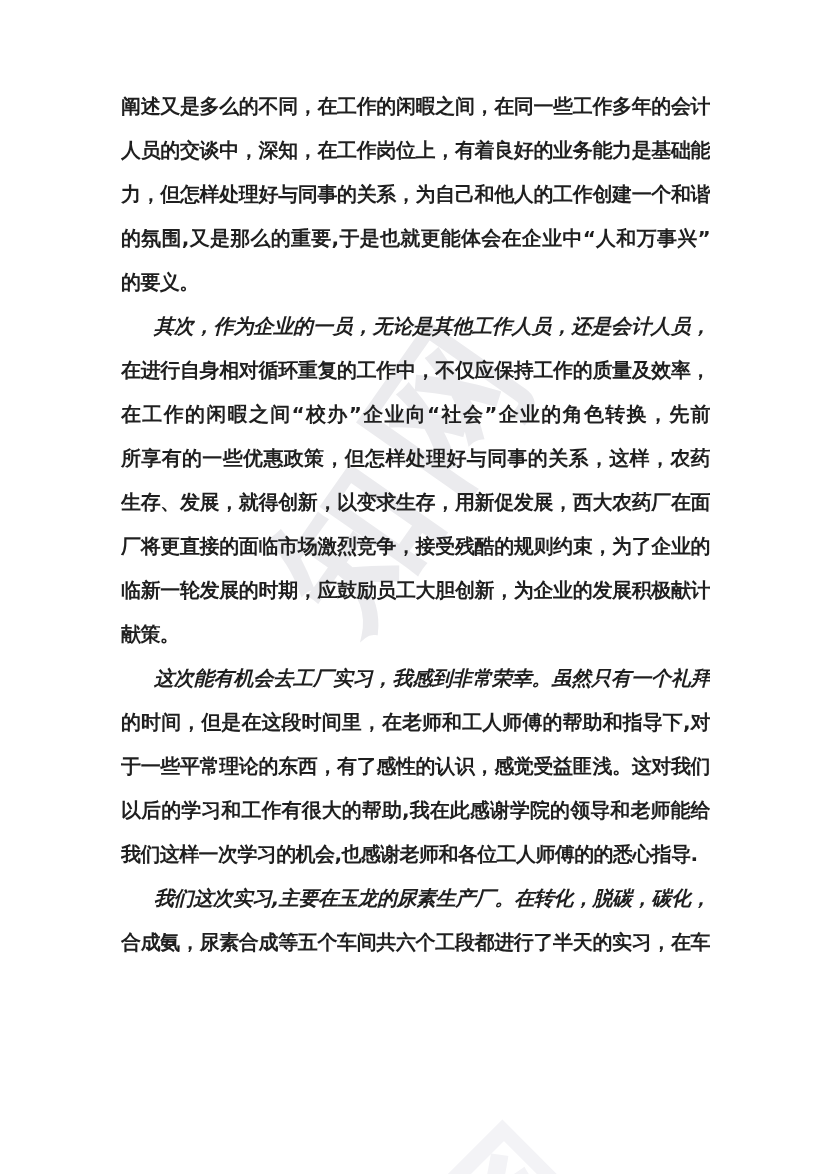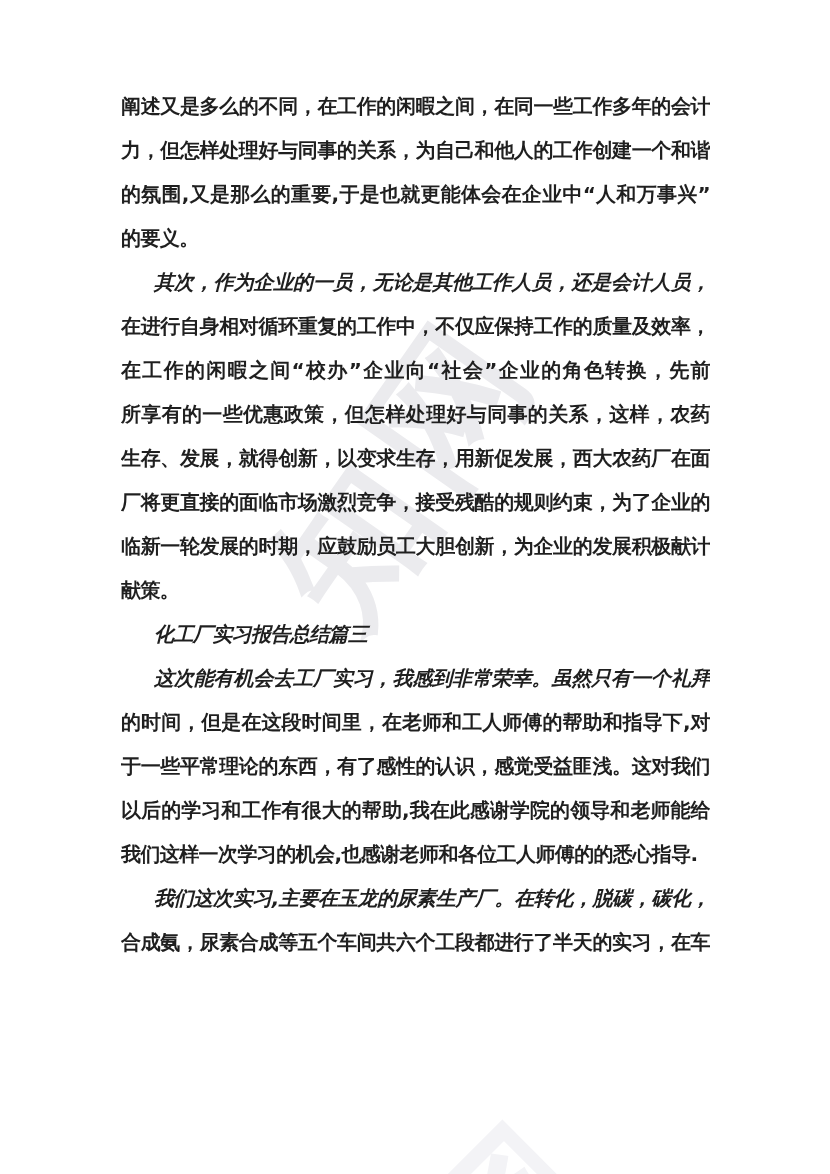--- a/index.html
+++ b/index.html
@@ -65,32 +65,32 @@
   .line.para-end{text-align-last:left;}
 </style>
 </head>
 <body>
 
 <div class="page">
   <div class="watermark wm-main">知网</div>
   <div class="watermark wm-bottom">网</div>
   <div class="doc-body">
       <div class="line">阐述又是多么的不同，在工作的闲暇之间，在同一些工作多年的会计</div>
+      <div class="line">人员的交谈中，深知，在工作岗位上，有着良好的业务能力是基础能</div>
       <div class="line">力，但怎样处理好与同事的关系，为自己和他人的工作创建一个和谐</div>
       <div class="line">的氛围,又是那么的重要,于是也就更能体会在企业中“人和万事兴”</div>
       <div class="line para-end">的要义。</div>
       <div class="line indent">其次，作为企业的一员，无论是其他工作人员，还是会计人员，</div>
       <div class="line">在进行自身相对循环重复的工作中，不仅应保持工作的质量及效率，</div>
       <div class="line">在工作的闲暇之间“校办”企业向“社会”企业的角色转换，先前</div>
       <div class="line">所享有的一些优惠政策，但怎样处理好与同事的关系，这样，农药</div>
       <div class="line">生存、发展，就得创新，以变求生存，用新促发展，西大农药厂在面</div>
       <div class="line">厂将更直接的面临市场激烈竞争，接受残酷的规则约束，为了企业的</div>
       <div class="line">临新一轮发展的时期，应鼓励员工大胆创新，为企业的发展积极献计</div>
       <div class="line para-end">献策。</div>
-      <div class="line indent para-end">化工厂实习报告总结篇三</div>
       <div class="line indent">这次能有机会去工厂实习，我感到非常荣幸。虽然只有一个礼拜</div>
       <div class="line">的时间，但是在这段时间里，在老师和工人师傅的帮助和指导下,对</div>
       <div class="line">于一些平常理论的东西，有了感性的认识，感觉受益匪浅。这对我们</div>
       <div class="line">以后的学习和工作有很大的帮助,我在此感谢学院的领导和老师能给</div>
       <div class="line para-end">我们这样一次学习的机会,也感谢老师和各位工人师傅的的悉心指导.</div>
       <div class="line indent">我们这次实习,主要在玉龙的尿素生产厂。在转化，脱碳，碳化，</div>
       <div class="line">合成氨，尿素合成等五个车间共六个工段都进行了半天的实习，在车</div>
     </div>
 </div>
 

